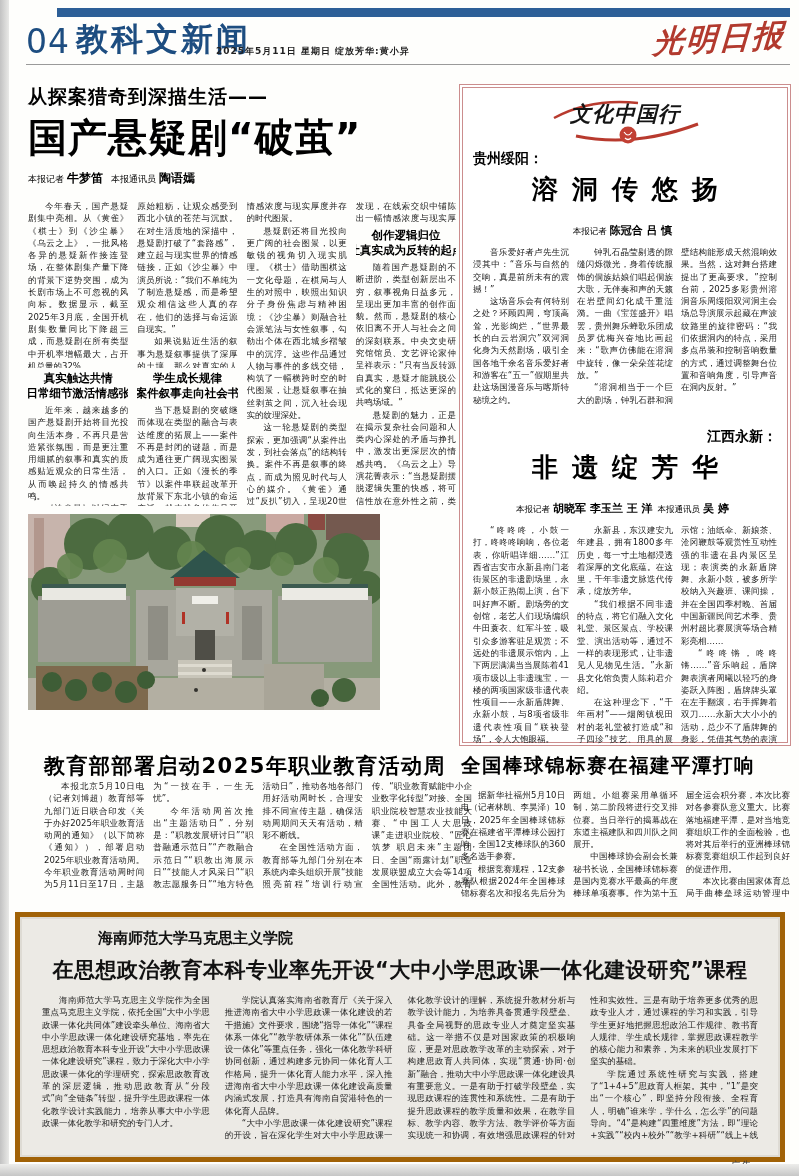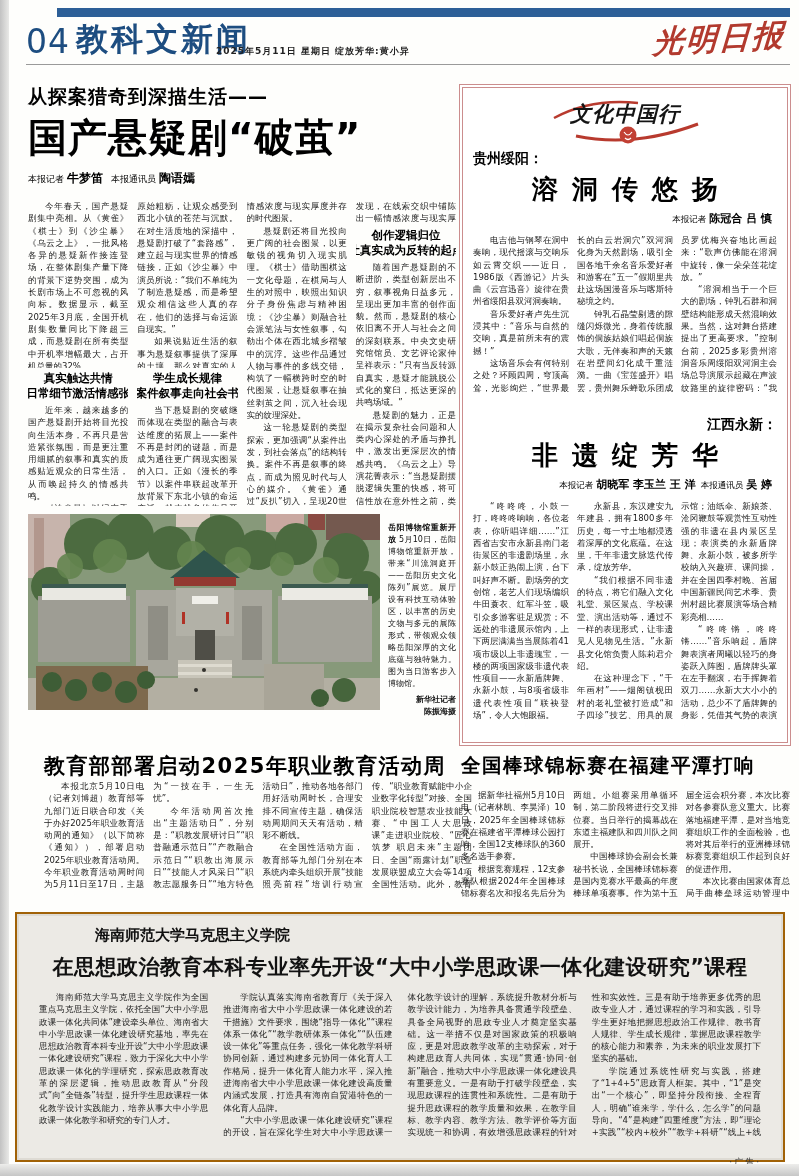--- a/index.html
+++ b/index.html
@@ -59,28 +59,28 @@
   .culture-box { position:absolute; left:459px; top:84px; width:332px; height:662px;
     border:4px double #cb8d8d; background:#fff; padding:8px 10px; }
   .badge-row { display:flex; align-items:center; height:50px;flex-direction:column; }
   .badge-line { flex:1; height:1px; background:#a34040; }
   .badge { position:relative; width:158px; height:50px; flex:0 0 auto; }
   .badge svg { position:absolute; left:0; top:0; }
   .badge-text { position:absolute; left:0; top:4px; width:100%; text-align:center; font-size:21px; font-weight:bold;
     font-style:italic; font-family:"DejaVu Serif",serif; color:#141414; letter-spacing:1px; }
   .loc-label { font-size:14px; font-weight:bold; color:#000; margin-top:4px; }
   .c-headline { text-align:center; font-size:26px; font-weight:bold; color:#000; letter-spacing:14px; margin-top:4px; text-indent:14px; }
-  .c-byline { text-align:right; font-size:8.5px; color:#000; margin-top:4px; }
+  .c-byline { text-align:center; font-size:8.5px; color:#000; margin-top:16px; }
   .c-byline .nm { font-size:11px; font-family:"DejaVu Serif",serif; font-weight:bold; margin:0 5px 0 3px; }
   .c-body1 { margin-top:8px; height:172px; column-count:3; column-gap:8px; column-fill:auto; overflow:hidden; }
   .c-body2 { margin-top:8px; height:226px; column-count:3; column-gap:8px; column-fill:auto; overflow:hidden; }
 
   
   .ad-box { position:absolute; left:15px; top:912px; width:770px; height:250px;
-    background:#eceae5; border:2px solid #a16207; box-shadow:inset 0 0 0 2px #dedbd4; padding:12px 22px 6px; }
+    background:#eceae5; border:5px solid #a16207; box-shadow:inset 0 0 0 2px #dedbd4; padding:12px 22px 6px; }
   .ad-kicker { font-size:15px; font-weight:bold; color:#111; margin-left:56px; }
   .ad-headline { text-align:center; font-size:21px; font-weight:bold; color:#111; margin-top:8px; letter-spacing:0.5px; }
   .ad-body { margin-top:10px; height:152px; column-count:4; column-gap:15px; column-fill:auto; overflow:hidden; color:#222; }
   .ad-tag { text-align:right; font-size:9px; color:#333; margin-top:13px; letter-spacing:2px; }
 </style>
 </head>
 <body>
 
 <div class="page">
   <div class="edge-left"></div>
@@ -206,28 +206,20 @@
         </g>
         <rect x="154" y="98" width="3" height="12" fill="#b03226"></rect>
         <rect x="198" y="98" width="3" height="12" fill="#b03226"></rect>
         <circle cx="176" cy="156" r="2" fill="#33322e"></circle>
         <circle cx="168" cy="176" r="2" fill="#33322e"></circle>
         <rect x="236" y="150" width="60" height="46" fill="#a9a598"></rect>
         <circle cx="316" cy="176" r="12" fill="#46653c"></circle>
         <circle cx="292" cy="184" r="9" fill="#3e5d36"></circle>
       </svg>
     </div>
-    <div class="photo-caption">
-      <span class="cap-title">岳阳博物馆重新开放</span>
-      <span>5月10日，岳阳博物馆重新开放，带来“川流洞庭开——岳阳历史文化陈列”展览。展厅设有科技互动体验区，以丰富的历史文物与多元的展陈形式，带领观众领略岳阳深厚的文化底蕴与独特魅力。图为当日游客步入博物馆。</span>
-      <div class="photo-credit">
-        <div>新华社记者</div>
-        <div>陈振海摄</div>
-      </div>
-    </div>
   </div>
 
   <div class="edu">
     <div class="edu-headline">教育部部署启动2025年职业教育活动周</div>
     <div class="edu-body body-txt">
       <p class="p">本报北京5月10日电（记者刘博超）教育部等九部门近日联合印发《关于办好2025年职业教育活动周的通知》（以下简称《通知》），部署启动2025年职业教育活动周。今年职业教育活动周时间为5月11日至17日，主题为“一技在手，一生无忧”。</p>
       <p class="p">今年活动周首次推出“主题活动日”，分别是：“职教发展研讨日”“职普融通示范日”“产教融合示范日”“职教出海展示日”“技能人才风采日”“职教志愿服务日”“地方特色活动日”，推动各地各部门用好活动周时长，合理安排不同宣传主题，确保活动周期间天天有活动，精彩不断线。</p>
       <p class="p">在全国性活动方面，教育部等九部门分别在本系统内牵头组织开展“技能照亮前程”培训行动宣传、“职业教育赋能中小企业数字化转型”对接、全国职业院校智慧农业技能大赛、“中国工人大思政课”走进职业院校、“匠心筑梦 职启未来”主题团日、全国“雨露计划”职业发展联盟成立大会等14项全国性活动。此外，教育部组织43个全国行业职业教育教学指导委员会精心设计了80余项各行业全国性特色活动。</p>
 
     </div>
@@ -257,21 +249,20 @@
       </div>
       <div class="badge-line"></div>
     </div>
 
     <div class="loc-label">贵州绥阳：</div>
     <div class="c-headline">溶洞传悠扬</div>
     <div class="c-byline">
       <span>本报记者</span><span class="nm">陈冠合  吕 慎</span>
     </div>
     <div class="c-body1 body-txt">
-      <p class="p">电吉他与钢琴在洞中奏响，现代摇滚与交响乐如云霄交织——近日，1986版《西游记》片头曲《云宫迅音》旋律在贵州省绥阳县双河洞奏响。</p>
       <p class="p">音乐爱好者卢先生沉浸其中：“音乐与自然的交响，真是前所未有的震撼！”</p>
       <p class="p">这场音乐会有何特别之处？环顾四周，穹顶高耸，光影绚烂，“世界最长的白云岩洞穴”双河洞化身为天然剧场，吸引全国各地千余名音乐爱好者和游客在“五一”假期里共赴这场国漫音乐与喀斯特秘境之约。</p>
       <p class="p">钟乳石晶莹剔透的隙缝闪烁微光，身着传统服饰的侗族姑娘们唱起侗族大歌，无伴奏和声的天籁在岩壁间幻化成千重涟漪。一曲《宝莲盛开》唱罢，贵州舞乐蝉歌乐团成员罗优梅兴奋地比画起来：“歌声仿佛能在溶洞中旋转，像一朵朵莲花绽放。”</p>
       <p class="p">“溶洞相当于一个巨大的剧场，钟乳石群和洞壁结构能形成天然混响效果。当然，这对舞台搭建提出了更高要求。”控制台前，2025多彩贵州溶洞音乐周绥阳双河洞主会场总导演展示起藏在声波纹路里的旋律密码：“我们依据洞内的特点，采用多点吊装和控制音响数量的方式，通过调整舞台位置和音响角度，引导声音在洞内反射。”</p>
 
     </div>
 
     <div class="loc-label" style="margin-top:10px;text-align:right;">江西永新：</div>
     <div class="c-headline">非遗绽芳华</div>
     <div class="c-byline">

